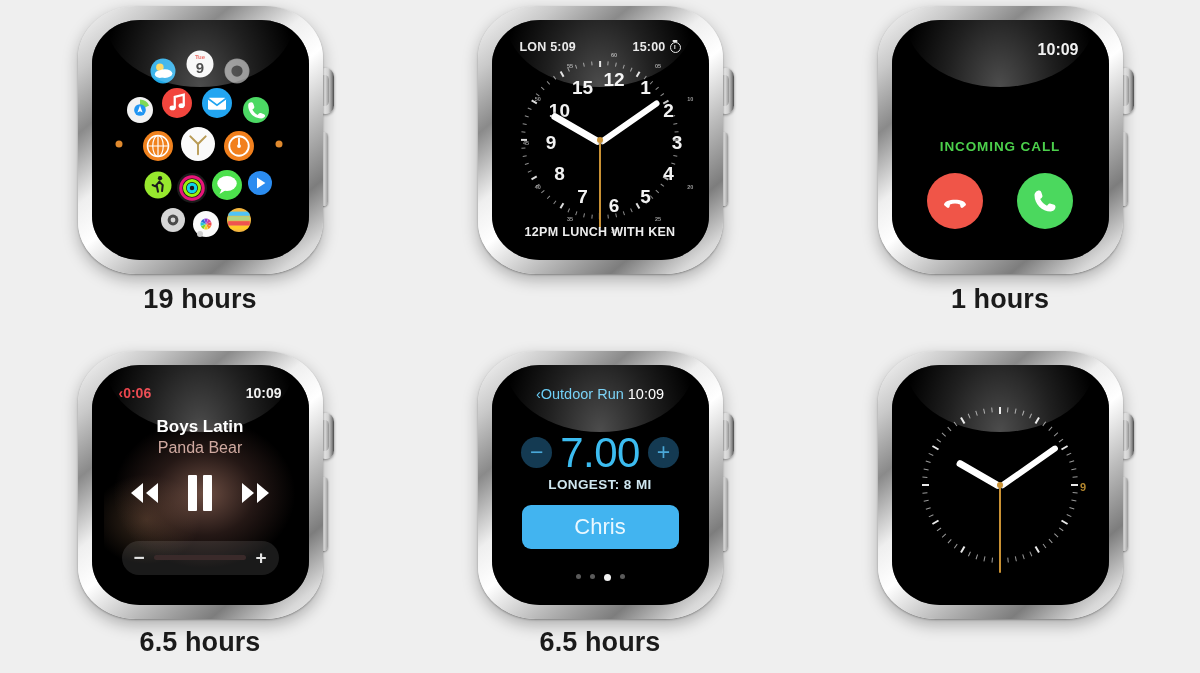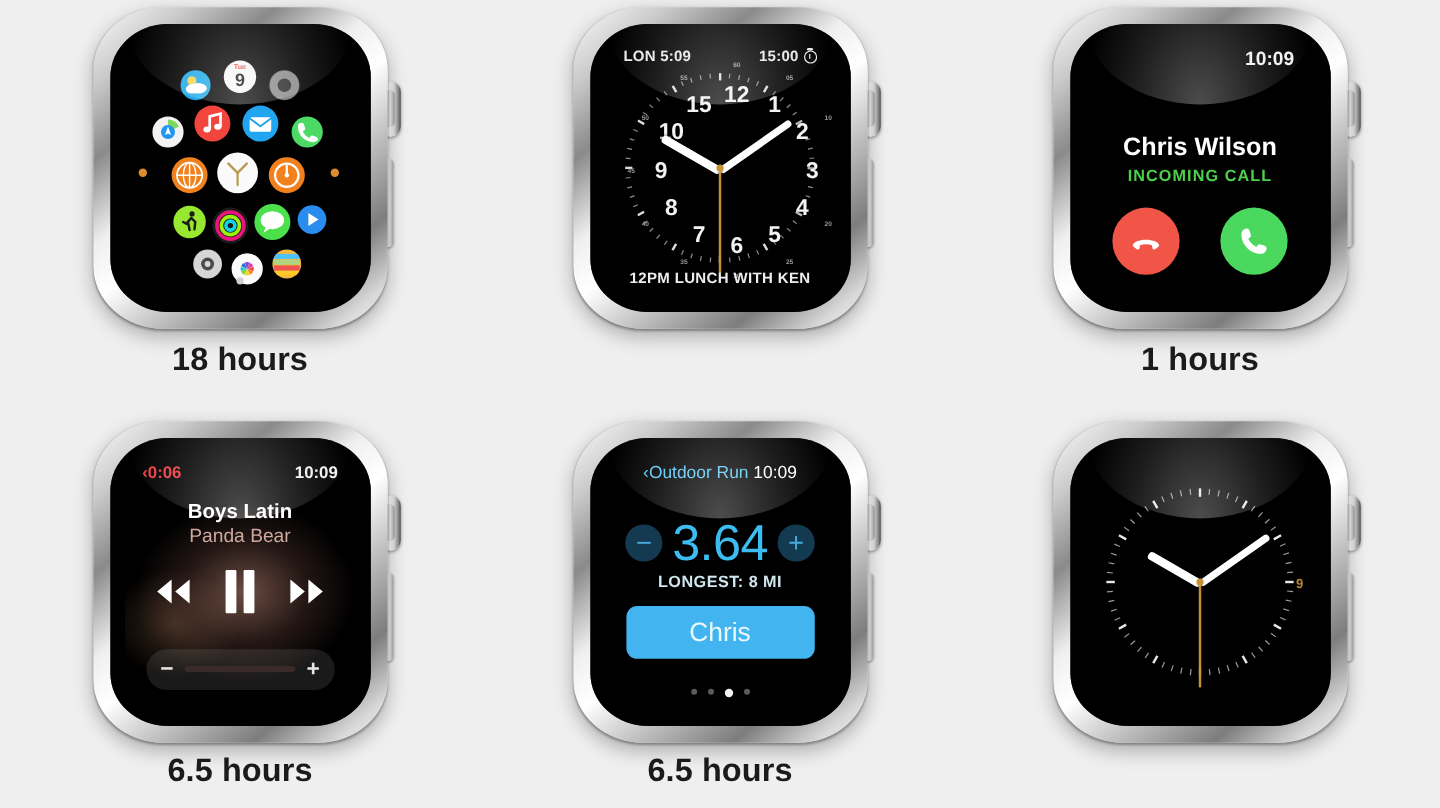--- a/index.html
+++ b/index.html
@@ -398,21 +398,21 @@
                   <rect x="2" y="30" width="36" height="6" fill="#ffca28"></rect>
                 </svg>
               </div>
               <div class="dotmini" style="left: 8%; top: 52%; background: rgb(224, 138, 46);"></div>
               <div class="dotmini" style="left: 91%; top: 52%; background: rgb(224, 138, 46);"></div>
             </div>
           <div class="pagedot-b"></div>
         </div>
       </div>
     </div>
-    <div class="caption">18 hours</div>
+    <div class="caption">19 hours</div>
   </div>
 
   <div class="cell r1">
     <div class="watch">
       <div class="crown"></div>
       <div class="sidebtn"></div>
       <div class="case"></div>
       <div class="glass">
         <div class="screen">
           <div class="statusrow">
@@ -520,21 +520,20 @@
   </div>
 
   <div class="cell r1">
     <div class="watch">
       <div class="crown"></div>
       <div class="sidebtn"></div>
       <div class="case"></div>
       <div class="glass">
         <div class="screen">
           <div class="clocktime">10:09</div>
-          <div class="callername">Chris Wilson</div>
           <div class="callstate">INCOMING CALL</div>
           <div class="callbtns">
             <div class="callbtn decline">
               <svg width="30" height="30" viewBox="0 0 30 30">
                 <path d="M4 19 C4 12, 26 12, 26 19 L23 21.5 C22 22.3 20.6 21.8 20.4 20.6 L20 18.4
                          C16.8 17.2 13.2 17.2 10 18.4 L9.6 20.6 C9.4 21.8 8 22.3 7 21.5 Z" fill="#ffffff"></path>
               </svg>
             </div>
             <div class="callbtn accept">
               <svg width="30" height="30" viewBox="0 0 30 30">
@@ -600,21 +599,21 @@
       <div class="sidebtn"></div>
       <div class="case"></div>
       <div class="glass">
         <div class="screen">
           <div class="wo-top">
             <span>‹</span><span>Outdoor Run</span>
             <span class="tm">10:09</span>
           </div>
           <div class="wo-stepper">
             <span class="stepbtn">−</span>
-            <span class="wo-value">3.64</span>
+            <span class="wo-value">7.00</span>
             <span class="stepbtn">+</span>
           </div>
           <div class="wo-longest">LONGEST: 8 MI</div>
           <div class="wo-start">Chris</div>
           <div class="wo-dots" id="wodots-5">
               <i></i>
               <i></i>
               <i class="on"></i>
               <i></i>
             </div>

